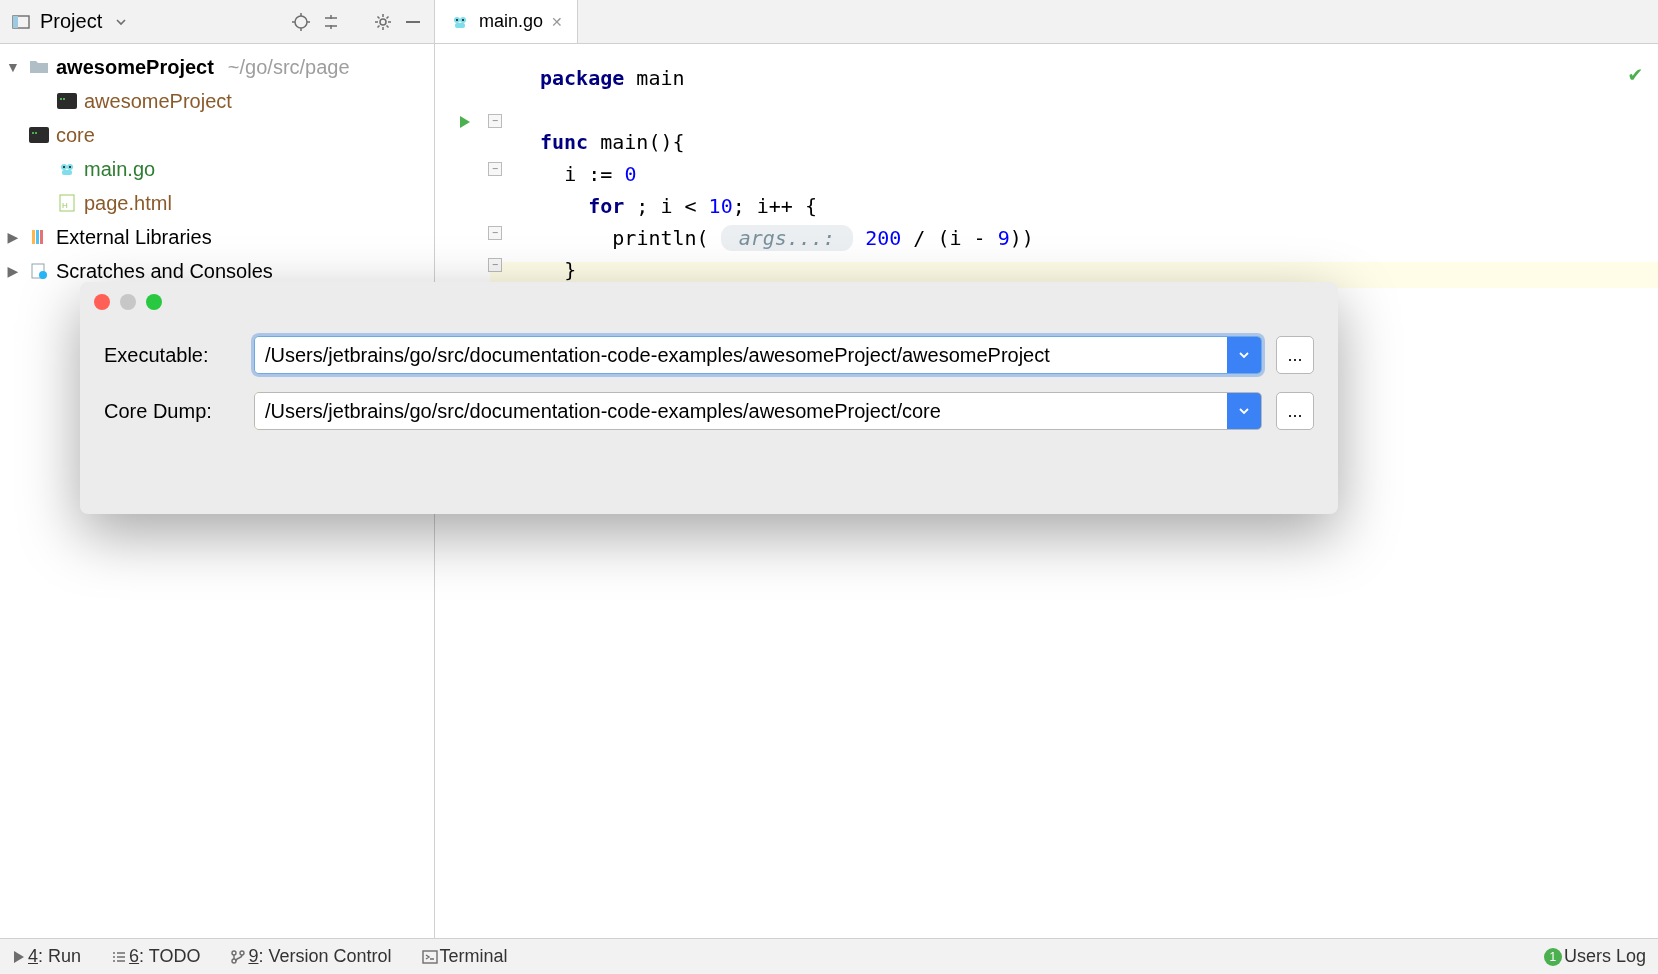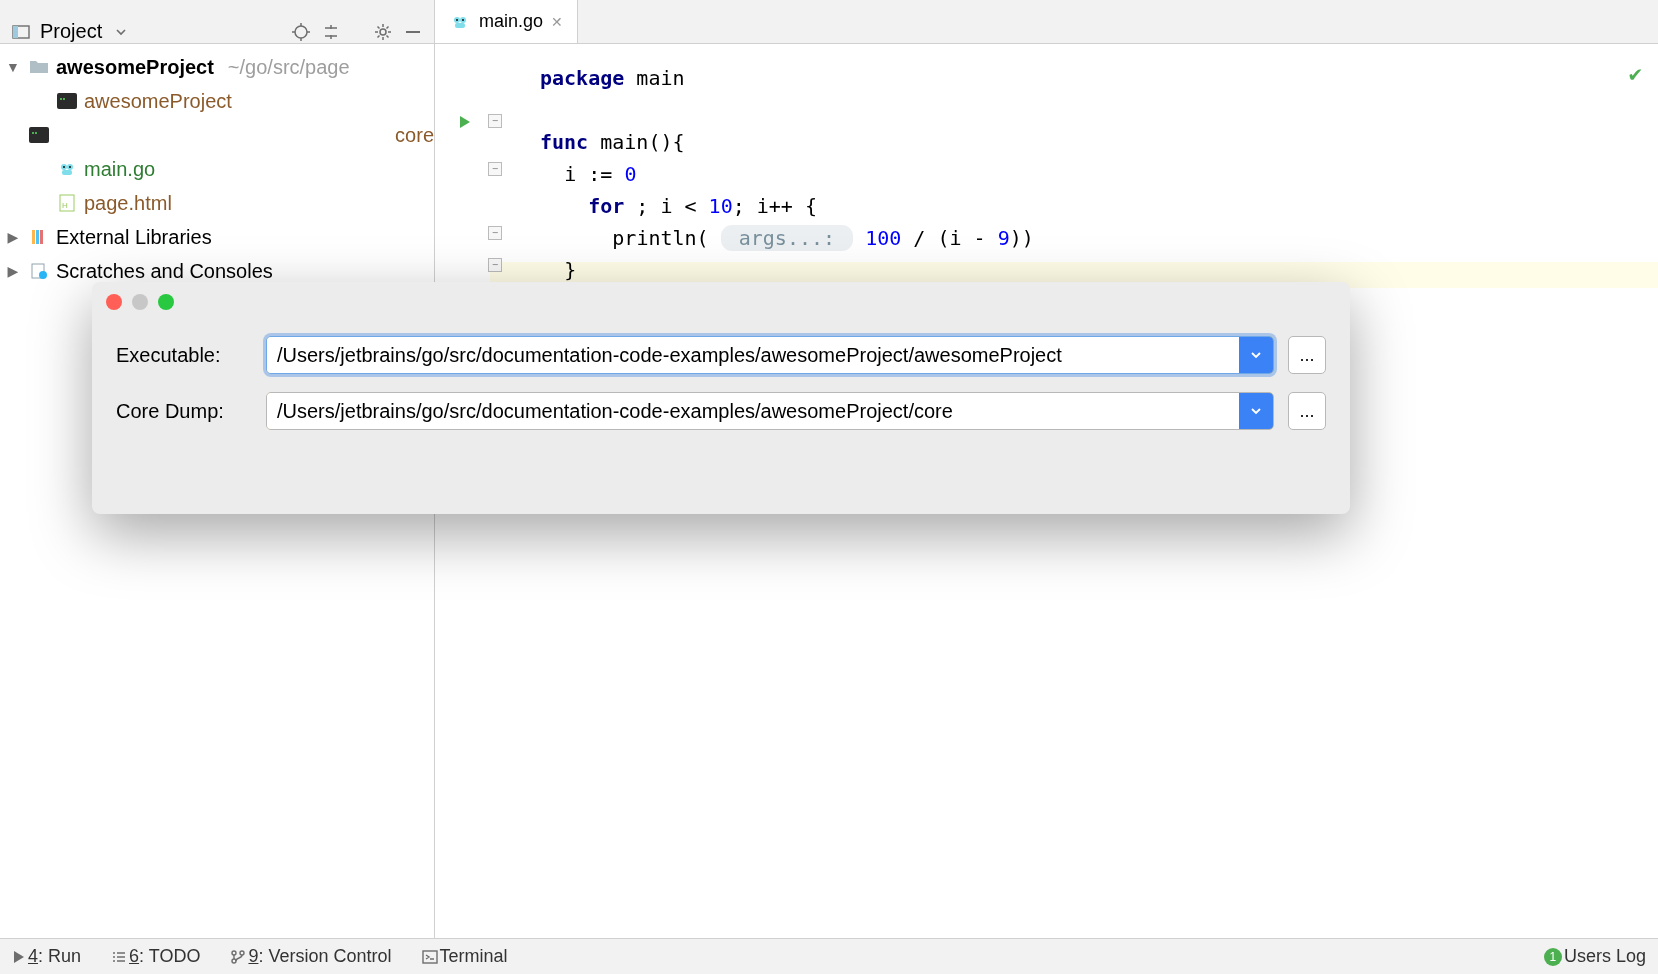--- a/index.html
+++ b/index.html
@@ -17,21 +17,21 @@
 
 .top-bar {
   height: 44px;
   background: #f2f2f2;
   border-bottom: 1px solid #d0d0d0;
   display: flex;
 }
 .project-header {
   width: 435px;
   display: flex;
-  align-items: flex-end;
+  align-items: center;
   padding: 0 10px;
   border-right: 1px solid #d0d0d0;
   gap: 8px;
 }
 .project-header .spacer { flex: 1; }
 .toolbar-icon {
   width: 22px; height: 22px;
   display: inline-flex; align-items: center; justify-content: center;
   color: #6e6e6e;
   cursor: pointer;
@@ -109,20 +109,21 @@
 .code {
   padding-left: 26px;
   padding-top: 18px;
   white-space: pre;
 }
 .kw { color: #000080; font-weight: 700; margin-left: 24px; }
 .num { color: #0000ff; }
 .hint {
   background: #eceff1; color: #78909c;
   padding: 1px 6px; border-radius: 11px;
+  font-style: italic;
 }
 .checkmark {
   position: absolute; right: 16px; top: 14px;
   color: #4caf50; font-size: 22px;
 }
 .editor-bottom-highlight {
   position: absolute;
   left: 0; right: 0;
   top: 218px; height: 26px;
   background: #fffde7;
@@ -148,21 +149,21 @@
 .status-bar .spacer { flex: 1; }
 .badge-1 {
   width: 18px; height: 18px; border-radius: 9px;
   background: #4caf50; color: #fff;
   font-size: 12px; line-height: 18px; text-align: center;
 }
 
 
 .dialog-shadow {
   position: absolute;
-  left: 92px; top: 282px;
+  left: 80px; top: 282px;
   width: 1258px; height: 232px;
   background: #ececec;
   border-radius: 8px;
   box-shadow: 0 20px 60px rgba(0,0,0,0.35);
   z-index: 100;
 }
 .traffic-lights {
   position: absolute; left: 14px; top: 12px;
   display: flex; gap: 10px;
 }
@@ -303,21 +304,21 @@
       <span class="tree-icon">
         <svg width="20" height="16" viewBox="0 0 20 16">
             <rect width="20" height="16" rx="2" fill="#2b2b2b"></rect>
             <rect x="3" y="5" width="2" height="2" fill="#4caf50"></rect>
             <rect x="6" y="5" width="2" height="2" fill="#4caf50"></rect>
           </svg>
       </span>
       <span class="tree-label brown">awesomeProject</span>
     </div>
 
-    <div class="tree-row" style="padding-left:28px;justify-content:space-between;">
+    <div class="tree-row" style="padding-left:28px;">
       <span class="tree-icon">
         <svg width="20" height="16" viewBox="0 0 20 16">
             <rect width="20" height="16" rx="2" fill="#2b2b2b"></rect>
             <rect x="3" y="5" width="2" height="2" fill="#4caf50"></rect>
             <rect x="6" y="5" width="2" height="2" fill="#4caf50"></rect>
           </svg>
       </span>
       <span class="tree-label brown">core</span>
     </div>
 
@@ -381,21 +382,21 @@
       <div class="fold-mark" style="top:70px;">−</div>
       <div class="fold-mark" style="top:118px;">−</div>
       <div class="fold-mark" style="top:182px;">−</div>
       <div class="fold-mark" style="top:214px;">−</div>
     </div>
     <div class="code"><span class="kw">package</span><span> main</span>
 
 <span class="kw">func</span><span> main(){</span>
 <span>    i := </span><span class="num">0</span>
 <span>    </span><span class="kw">for</span><span> ; i &lt; </span><span class="num">10</span><span>; i++ {</span>
-<span>        println( </span><span class="hint"> args...: </span> <span class="num">100</span><span> / (i - </span><span class="num">9</span><span>))</span>
+<span>        println( </span><span class="hint"> args...: </span> <span class="num">200</span><span> / (i - </span><span class="num">9</span><span>))</span>
 <span>    }</span>
 <span>}</span></div>
     <span class="checkmark">✔</span>
   </div>
 </div>
 
 <div class="status-bar">
   <div class="status-item">
     <svg width="14" height="14" viewBox="0 0 14 14">
         <path d="M2 1l10 6-10 6z" fill="#6e6e6e"></path>

